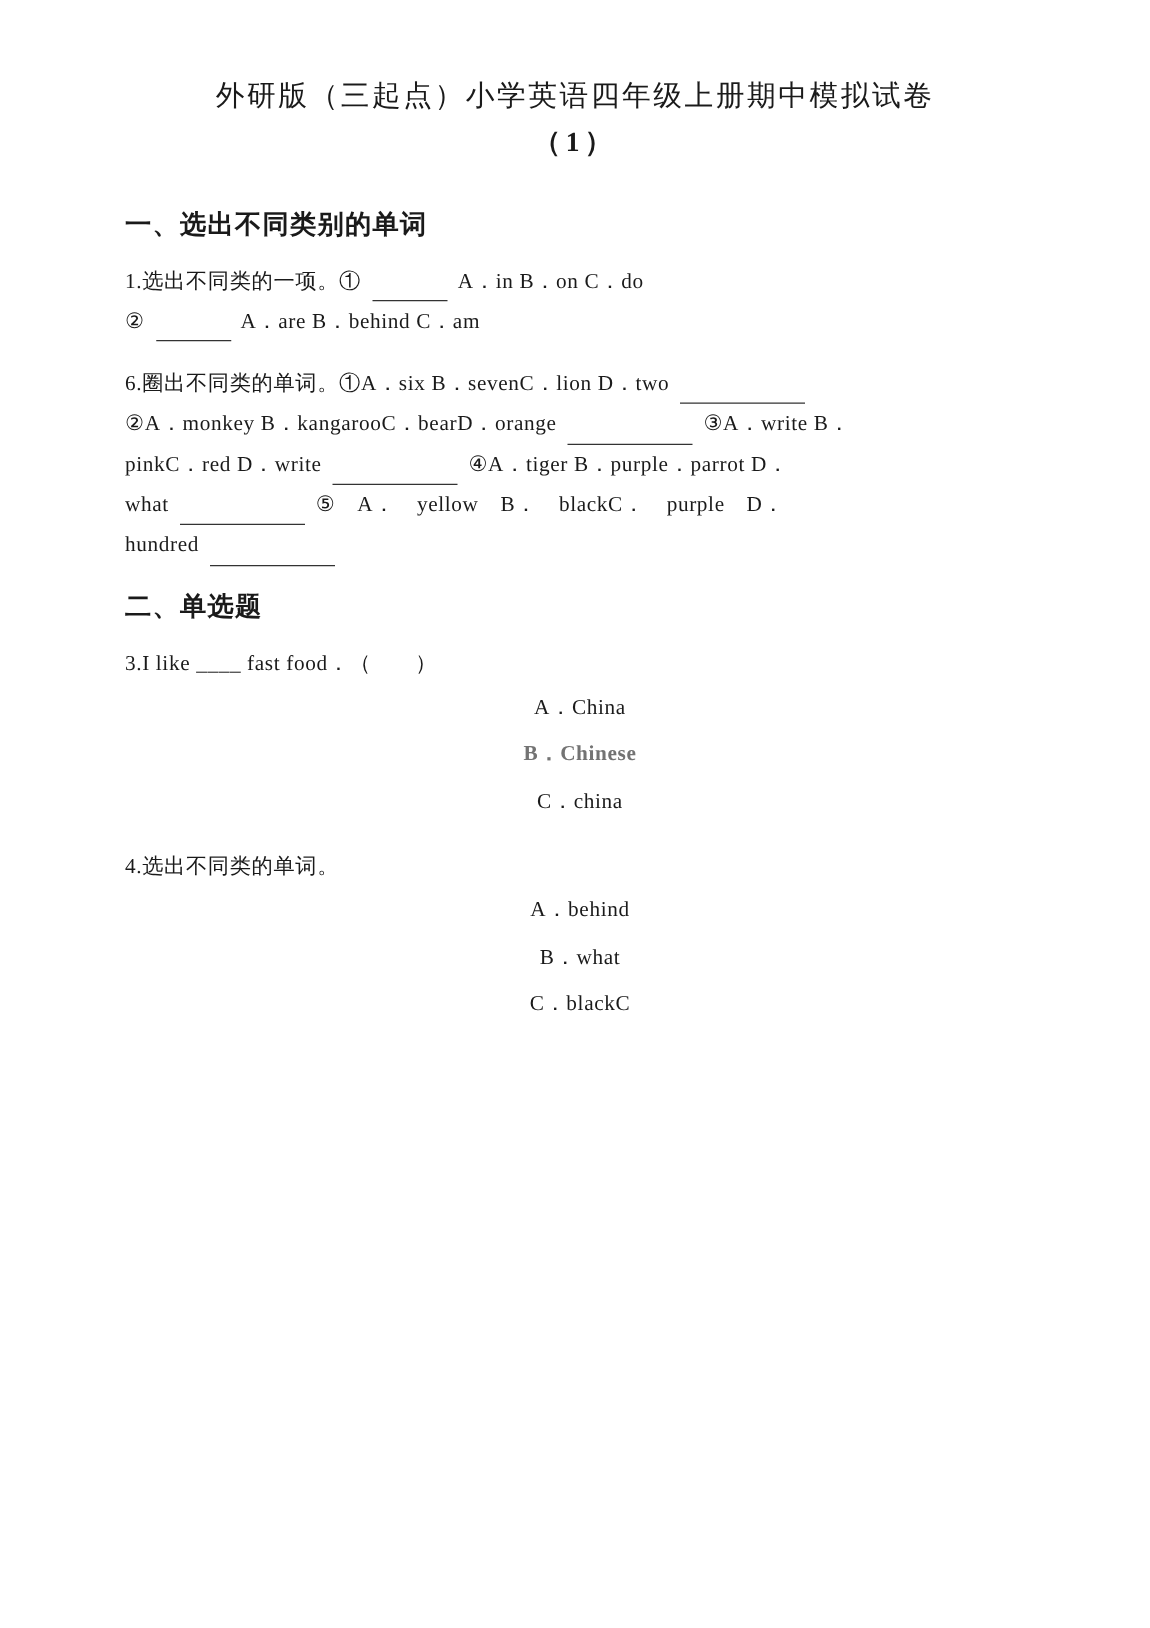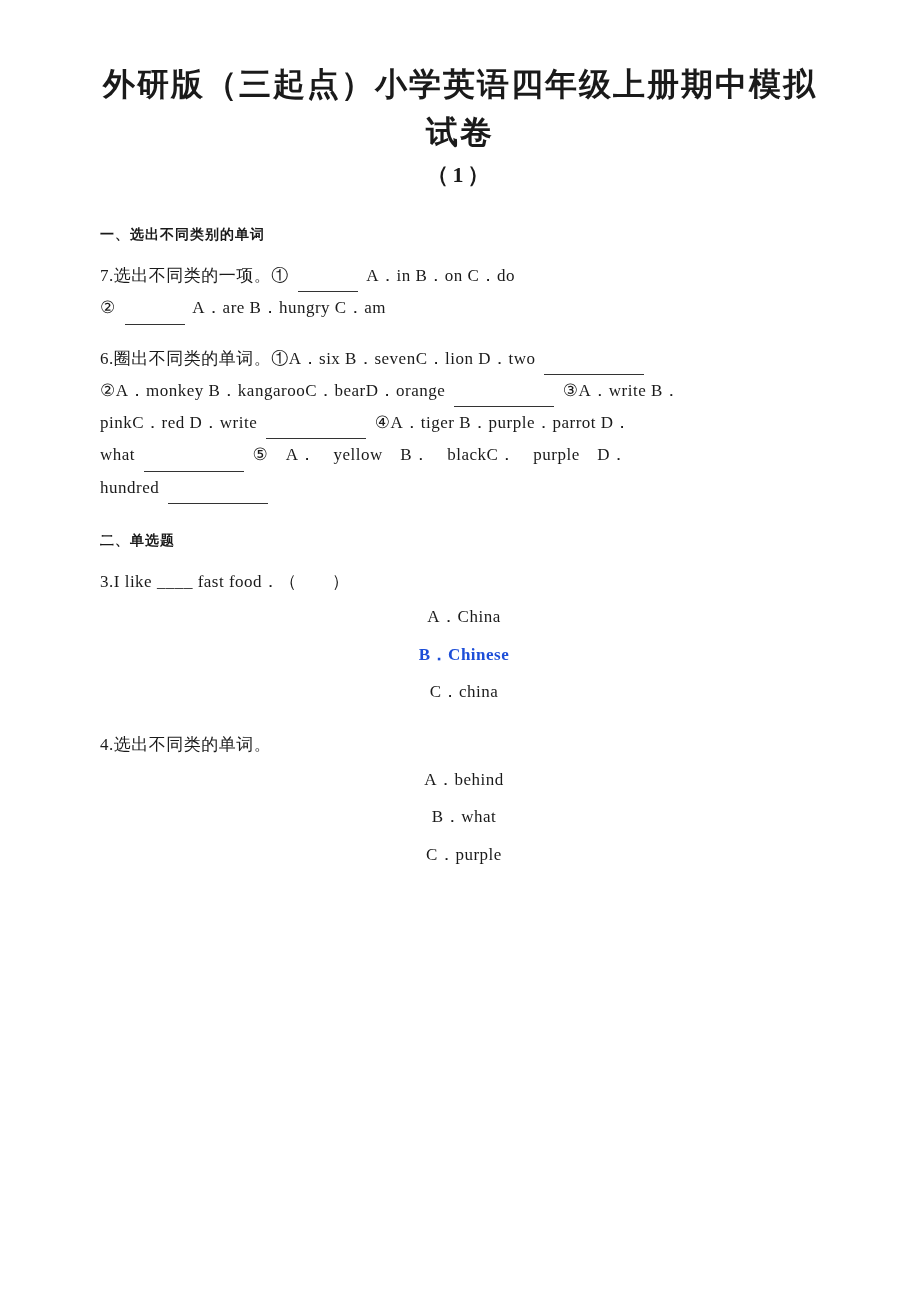--- a/index.html
+++ b/index.html
@@ -16,39 +16,39 @@
       min-height: 1302px;
       padding: 60px 100px;
     }
 
     .title-section {
       text-align: center;
       margin-bottom: 36px;
     }
 
     .title-main {
-      font-size: 32px;
-      font-weight: bold;
+      font-size: 23px;
+      font-weight: normal;
       letter-spacing: 2px;
       line-height: 1.5;
       display: block;
     }
 
     .title-sub {
       font-size: 22px;
       font-weight: bold;
       letter-spacing: 4px;
       display: block;
       margin-top: 4px;
     }
 
     .section-title {
-      font-size: 14px;
+      font-size: 21px;
       font-weight: bold;
-      margin: 28px 0 16px 0;
+      margin: 18px 0 16px 0;
       letter-spacing: 1px;
     }
 
     .question-block {
       margin-bottom: 18px;
       font-size: 17px;
       line-height: 1.9;
     }
 
     .question-text {
@@ -76,43 +76,43 @@
     .option-line {
       font-size: 17px;
       line-height: 2.2;
       margin-left: 8px;
       letter-spacing: 0.5px;
       text-align: center;
     }
 
     .highlighted {
       font-weight: bold;
-      color: #1d4ed8;
+      color: #737373;
     }
   </style>
 </head>
 <body>
 
 <div class="title-section">
   <span class="title-main">外研版（三起点）小学英语四年级上册期中模拟试卷</span>
   <span class="title-sub">（1）</span>
 </div>
 
 <div class="section-title">一、选出不同类别的单词</div>
 
 <div class="question-block">
   <div class="question-text">
-    <span>7.选出不同类的一项。①</span>
+    <span>1.选出不同类的一项。①</span>
     <span class="blank-short"></span>
     <span>A．in B．on C．do</span>
   </div>
   <div class="question-text">
     <span>②</span>
     <span class="blank-short"></span>
-    <span>A．are B．hungry C．am</span>
+    <span>A．are B．behind C．am</span>
   </div>
 </div>
 
 <div class="question-block">
   <div class="question-text">
     <span>6.圈出不同类的单词。①A．six B．sevenC．lion D．two</span>
     <span class="blank-long"></span>
   </div>
   <div class="question-text">
     <span>②A．monkey B．kangarooC．bearD．orange</span>
@@ -141,14 +141,14 @@
   <div class="question-text">3.I like ____ fast food．（　　）</div>
   <div class="option-line">A．China</div>
   <div class="option-line highlighted">B．Chinese</div>
   <div class="option-line">C．china</div>
 </div>
 
 <div class="question-block">
   <div class="question-text">4.选出不同类的单词。</div>
   <div class="option-line">A．behind</div>
   <div class="option-line">B．what</div>
-  <div class="option-line">C．purple</div>
+  <div class="option-line">C．blackC</div>
 </div>
 
 </body></html>

